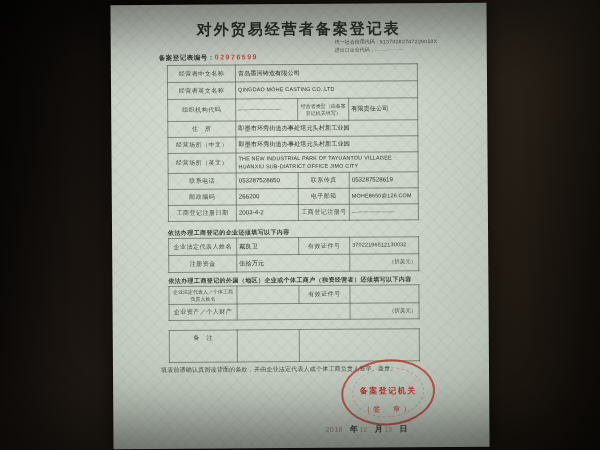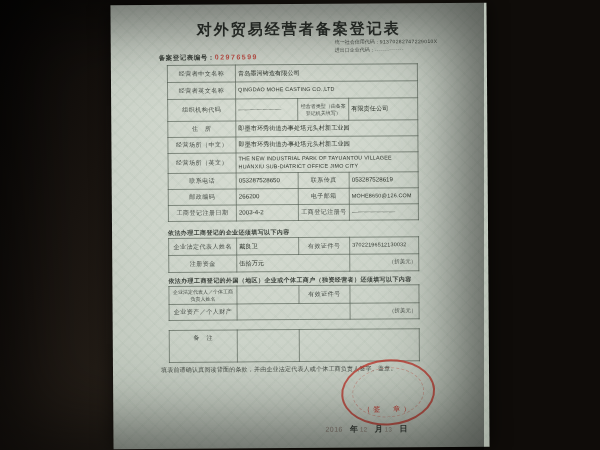--- a/index.html
+++ b/index.html
@@ -1,20 +1,20 @@
 <!DOCTYPE html>
 <html><head>
 <meta charset="utf-8">
 <style>
   * { margin:0; padding:0; box-sizing:border-box; }
   html,body { width:600px; height:450px; overflow:hidden; background:#0f0c09; }
   body { font-family:"Liberation Sans","DejaVu Sans",sans-serif; }
 
   .photo {
-    position:relative; width:484px; height:450px;
+    position:relative; width:600px; height:450px;
     background:linear-gradient(115deg,#070605 0%,#191410 25%,#2b241c 52%,#261f17 72%,#120e0a 100%);
   }
   .photo::after {
     content:""; position:absolute; inset:0; pointer-events:none;
     box-shadow:inset 0 0 70px 22px rgba(0,0,0,0.55);
   }
 
   .paper {
     position:absolute; left:112px; top:4px; width:376px; height:444px;
     transform:rotate(-0.4deg);
@@ -205,20 +205,21 @@
         <td class="lab" style="vertical-align:top; padding-top:3px;">备　注</td>
         <td class="val"></td>
         <td class="val"></td>
       </tr>
     </tbody>
       </table>
 
     <div class="note">填表前请确认真阅读背面的条款，并由企业法定代表人或个体工商负责人签字、盖章。</div>
 
     <div class="stamp"></div>
+    <div class="authority" id="authority" style="color: rgb(184, 56, 46);">备案登记机关</div>
     <div class="seal-label" id="seal-label" style="color: rgb(184, 56, 46);">（签　章）</div>
 
     <div class="date-line">
       <span class="hand">2016</span><span class="unit">年</span><span class="hand sm">12</span><span class="unit">月</span><span class="hand sm">13</span><span class="unit">日</span>
     </div>
 
   </div>
 </div>
 
 </body></html>

